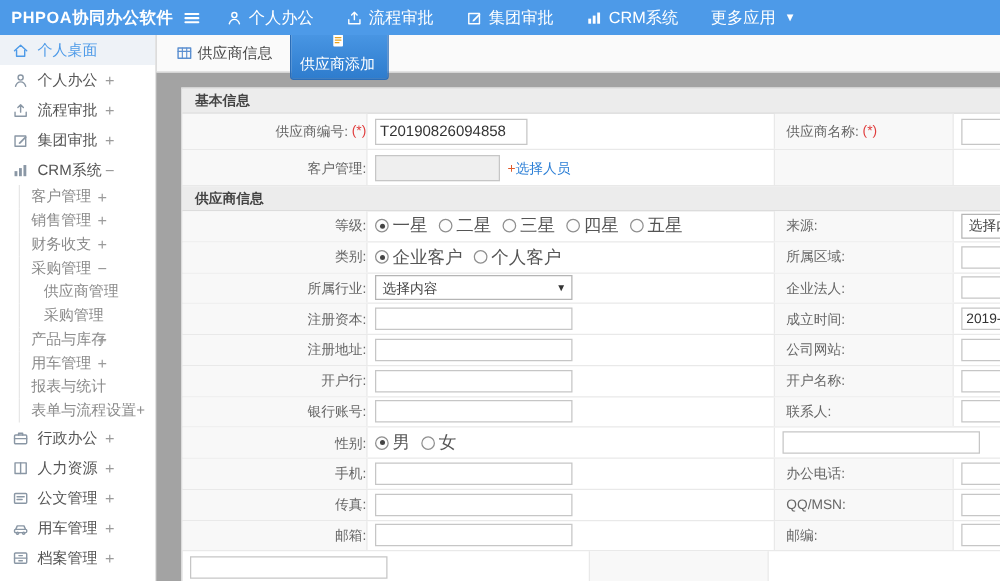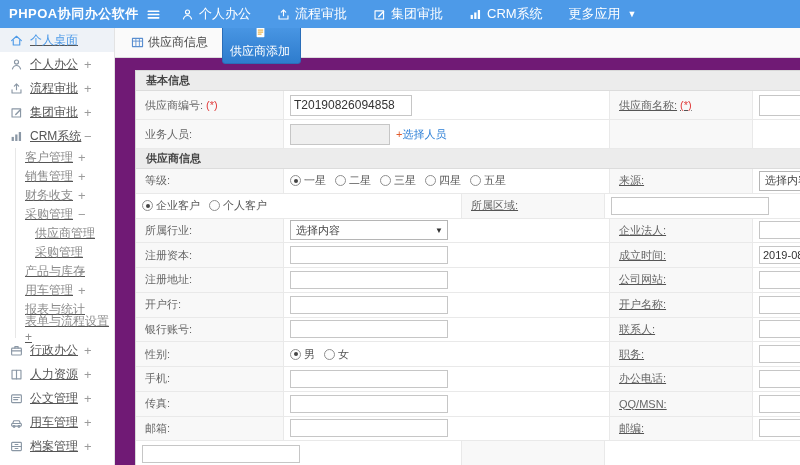--- a/index.html
+++ b/index.html
@@ -10,22 +10,22 @@
   .topbar { height:28px; background:#4d9ae8; display:flex; align-items:center; color:#fff; }
   .logo { width:130px; padding-left:9px; font-size:13px; font-weight:bold; letter-spacing:.5px; white-space:nowrap; }
   .menu-toggle { width:30px; display:flex; justify-content:center; cursor:pointer; margin-left:8px; }
   .topnav { display:flex; align-items:center; }
   .nav-item { display:flex; align-items:center; gap:5px; padding:0 13px; height:28px; font-size:13px; cursor:pointer; white-space:nowrap; }
   .nav-item svg { display:block; }
   .caret { font-size:9px; margin-left:2px; }
 
   
   .wrap { display:flex; height:437px; }
-  .sidebar { width:115px; background:#fff; border-right:1px solid #e3e3e3; flex:none; overflow:hidden;text-decoration:underline; }
-  .content { flex:1; background:#701a75; overflow:hidden; position:relative; }
+  .sidebar { width:125px; background:#fff; border-right:1px solid #e3e3e3; flex:none; overflow:hidden; }
+  .content { flex:1; background:#a3a3a3; overflow:hidden; position:relative; }
 
   
   .s-item { display:flex; align-items:center; position:relative; cursor:pointer; color:#555; }
   .s-item .ic { width:13px; height:13px; margin:0 7px 0 10px; color:#8a97a5; flex:none; }
   .s-item .ic svg { display:block; }
   .lvl0 { height:24px; font-size:12px; }
   .lvl1, .lvl2 { height:19px; font-size:12px; color:#8b8b8b; margin-left:15px; border-left:1px solid #e7e7e7; }
   .lvl1 { padding-left:9px; }
   .lvl2 { padding-left:19px; }
   .expand { position:absolute; color:#9b9b9b; font-size:13px; }
@@ -41,37 +41,37 @@
   .tab .ic svg { display:block; }
   .tab.active { background:linear-gradient(#4c99e6,#2e7ccd); border:1px solid #2a6db8; border-radius:3px; color:#fff; padding:3px 10px 3px 7px; box-shadow:inset 0 1px 0 rgba(255,255,255,.3);flex-direction:column; }
   .tab.active .ic { color:#ffd34d; }
 
   
   .form-wrap { margin:12px 0 0 20px; width:790px; background:#fff; border:1px solid #d8d8d8; }
   .sec-title { height:20px; background:#ececec; border-bottom:1px solid #dcdcdc; display:flex; align-items:center; padding-left:10px; font-size:11px; font-weight:bold; color:#444; }
   .frow { display:flex; border-bottom:1px solid #e9e9e9; }
   .frow:last-child { border-bottom:none; }
   .cell { display:flex; align-items:center; border-right:1px solid #e9e9e9; overflow:hidden; white-space:nowrap; }
-  .c1 { width:148px; background:#f8f8f8; padding-left:9px; }
-  .c3 { width:143px; background:#f8f8f8; padding-left:9px;text-decoration:underline; }
+  .c1 { width:148px; background:#f8f8f8; padding-left:9px;justify-content:flex-end; }
+  .c3 { width:143px; background:#f8f8f8; padding-left:9px; }
   .c2 { width:326px; padding-left:6px; }
   .c4 { flex:1; padding-left:6px; border-right:none; }
   .row-lg { height:29px; }
   .row-sm { height:24.75px; }
   .lab { font-size:11px; color:#666; }
   .req { color:#e03c3c; font-size:11px; margin-left:3px; }
   .txt { border:1px solid #c6c6c6; height:18px; font-size:11px; padding:0 3px; color:#333; background:#fff; font-family:inherit; }
   .row-lg .txt { height:21px; font-size:12px; }
   .txt.gray { background:#efefef; }
   .pick-link { margin-left:6px; font-size:11px; cursor:pointer; }
   .pick-link .plus { color:#e05a2b; }
   .pick-link .lk { color:#2c7fd6; }
   .sel { width:158px; height:20px; border:1px solid #b5b5b5; display:flex; align-items:center; justify-content:space-between; padding:0 4px 0 5px; font-size:11px; color:#444; background:#fff; cursor:pointer; }
   .sel .arrow { font-size:8px; color:#333; }
-  .rgroup { display:flex; align-items:center; gap:9px; font-size:11px; color:#555; }
+  .rgroup { display:flex; align-items:center; gap:9px; font-size:14px; color:#555; }
   .ropt { display:flex; align-items:center; gap:3px; cursor:pointer; }
   .rdo { width:11px; height:11px; border:1px solid #8f8f8f; border-radius:50%; background:#fdfdfd; position:relative; flex:none; }
   .rdo.on::after { content:""; position:absolute; left:2.5px; top:2.5px; width:4px; height:4px; border-radius:50%; background:#444; }
 </style>
 </head>
 <body>
 
 <div class="topbar">
   <div class="logo">PHPOA协同办公软件</div>
   <div class="menu-toggle" id="menuToggle">
@@ -299,21 +299,21 @@
           <div class="cell c3">
             <span class="lab">供应商名称:</span>
             <span class="req">(*)</span>
           </div>
           <div class="cell c4">
             <input class="txt" type="text" style="width: 160px;">
           </div>
         </div>
         <div class="frow row-lg">
           <div class="cell c1">
-            <span class="lab">业务人员:</span>
+            <span class="lab">客户管理:</span>
           </div>
           <div class="cell c2">
             <input class="txt gray" type="text" style="width: 100px;">
             <span class="pick-link"><span class="plus">+</span><span class="lk">选择人员</span></span>
           </div>
           <div class="cell c3"></div>
           <div class="cell c4"></div>
         </div>
         <div class="sec-title">供应商信息</div>
         <div class="frow row-sm">
@@ -347,20 +347,23 @@
           <div class="cell c3">
             <span class="lab">来源:</span>
           </div>
           <div class="cell c4">
             <div class="sel">
               <span>选择内容</span>
             </div>
           </div>
         </div>
         <div class="frow row-sm">
+          <div class="cell c1">
+            <span class="lab">类别:</span>
+          </div>
           <div class="cell c2">
             <span class="rgroup">
               <span class="ropt">
                 <span class="rdo on"></span>
                 <span>企业客户</span>
               </span>
               <span class="ropt">
                 <span class="rdo"></span>
                 <span>个人客户</span>
               </span>
@@ -455,23 +458,20 @@
               <span class="ropt">
                 <span class="rdo on"></span>
                 <span>男</span>
               </span>
               <span class="ropt">
                 <span class="rdo"></span>
                 <span>女</span>
               </span>
             </span>
           </div>
-          <div class="cell c3">
-            <span class="lab">职务:</span>
-          </div>
           <div class="cell c4">
             <input class="txt" type="text" style="width: 158px;">
           </div>
         </div>
         <div class="frow row-sm">
           <div class="cell c1">
             <span class="lab">手机:</span>
           </div>
           <div class="cell c2">
             <input class="txt" type="text" style="width: 158px;">

